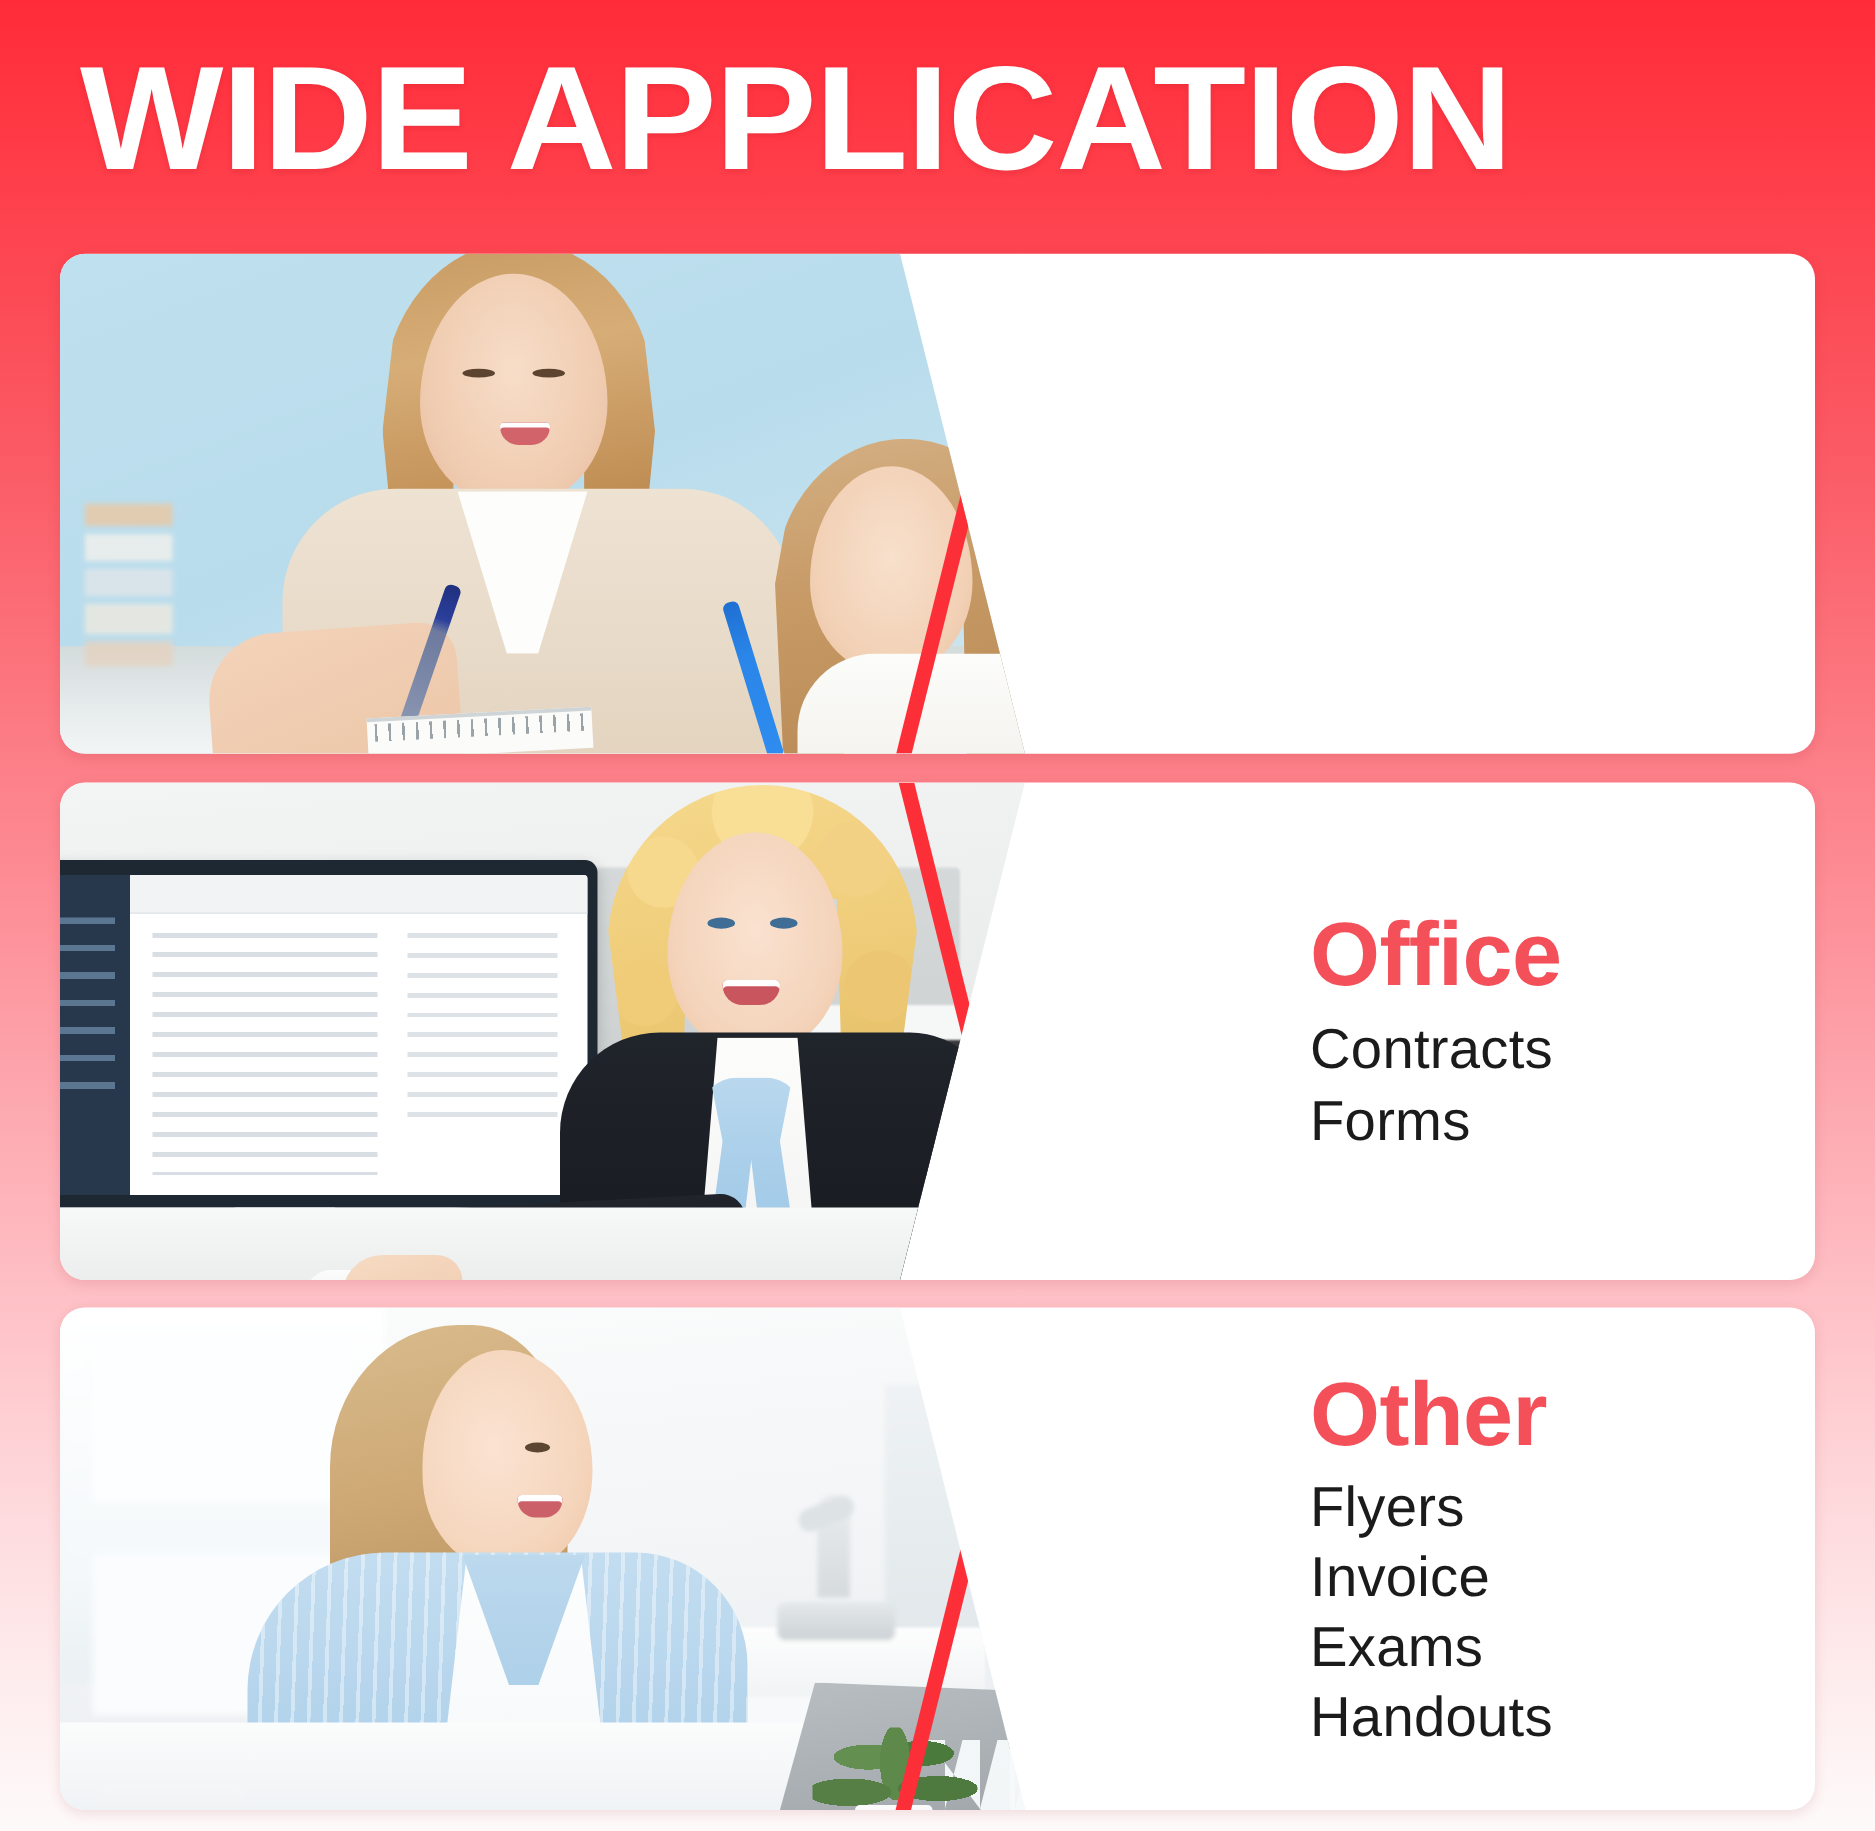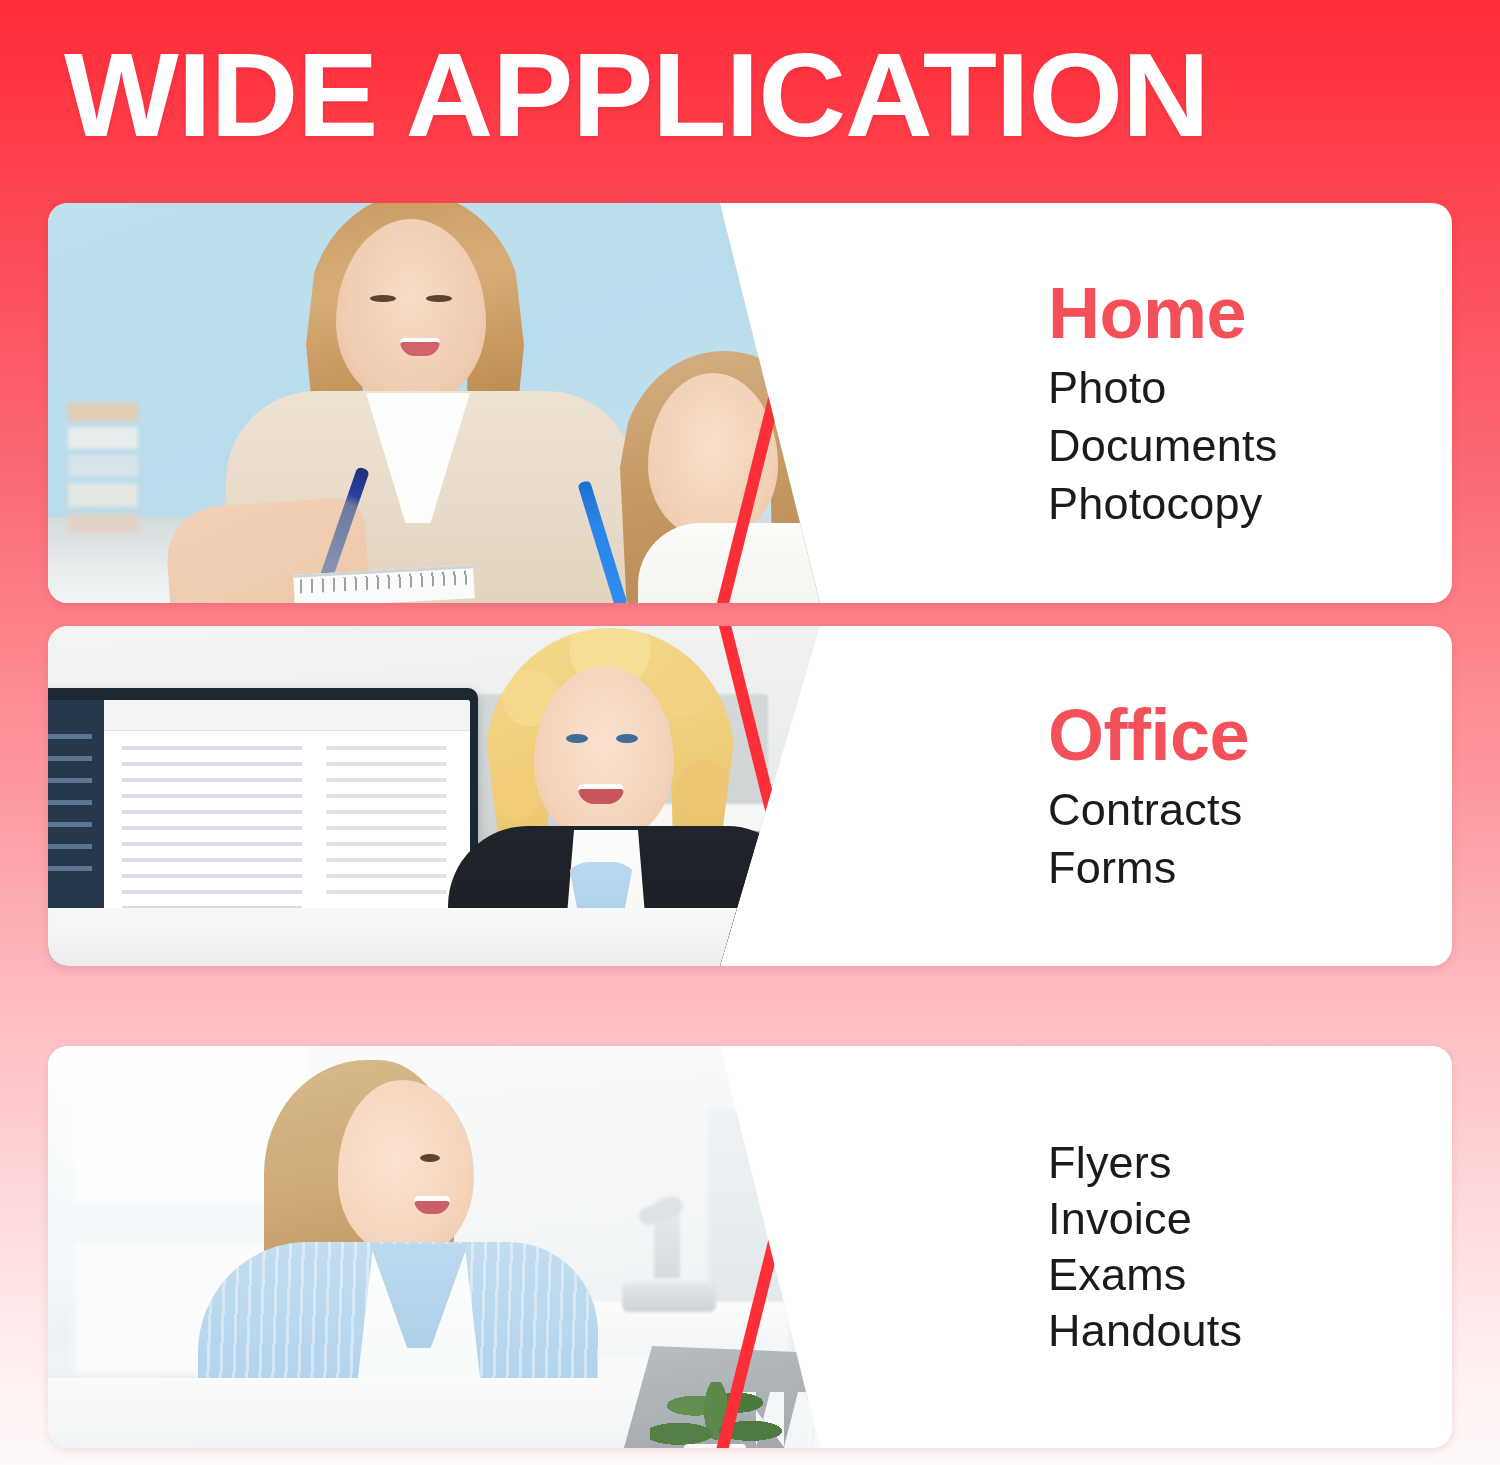--- a/index.html
+++ b/index.html
@@ -59,21 +59,21 @@
   .card {
     position: absolute;
     left: 48px;
     width: 1404px;
     background: #ffffff;
     border-radius: 20px;
     overflow: hidden;
     box-shadow: 0 3px 10px rgba(140,20,30,0.12);
   }
   .card--home   { top: 203px;  height: 400px; }
-  .card--office { top: 626px;  height: 340px; }
+  .card--office { top: 626px;  height: 398px; }
   .card--other  { top: 1046px; height: 402px; }
 
   
   .photo-pane {
     position: absolute;
     left: 0; top: 0; bottom: 0;
     width: 860px;
     overflow: hidden;
   }
   .photo-pane--slash-right {
@@ -535,28 +535,20 @@
         <div class="girl-head"></div>
         <div class="girl-top"></div>
 
         <div class="pen-blue p1"></div>
         <div class="pen-blue p2"></div>
         <div class="notebook"></div>
       </div>
       <div class="diag-stripe diag-stripe--right"></div>
     </div>
 
-    <div class="text-pane">
-      <h2 class="cat-heading">Home</h2>
-      <ul class="cat-list">
-        <li>Photo</li>
-        <li>Documents</li>
-        <li>Photocopy</li>
-      </ul>
-    </div>
   </div>
 
   <div class="card card--office">
 
     <div class="photo-pane photo-pane--slash-left">
       <div class="scene">
         <div class="office-wall"></div>
         <div class="office-partition"></div>
 
         <div class="monitor">
@@ -630,20 +622,21 @@
         <div class="tubes"></div>
         <div class="plant-leaves"></div>
         <div class="plant-pot"></div>
 
         <div class="lab-chair"></div>
       </div>
       <div class="diag-stripe diag-stripe--right"></div>
     </div>
 
     <div class="text-pane text-pane--tight">
+      <h2 class="cat-heading">Other</h2>
       <ul class="cat-list">
         <li>Flyers</li>
         <li>Invoice</li>
         <li>Exams</li>
         <li>Handouts</li>
       </ul>
     </div>
   </div>
 
 </div>

